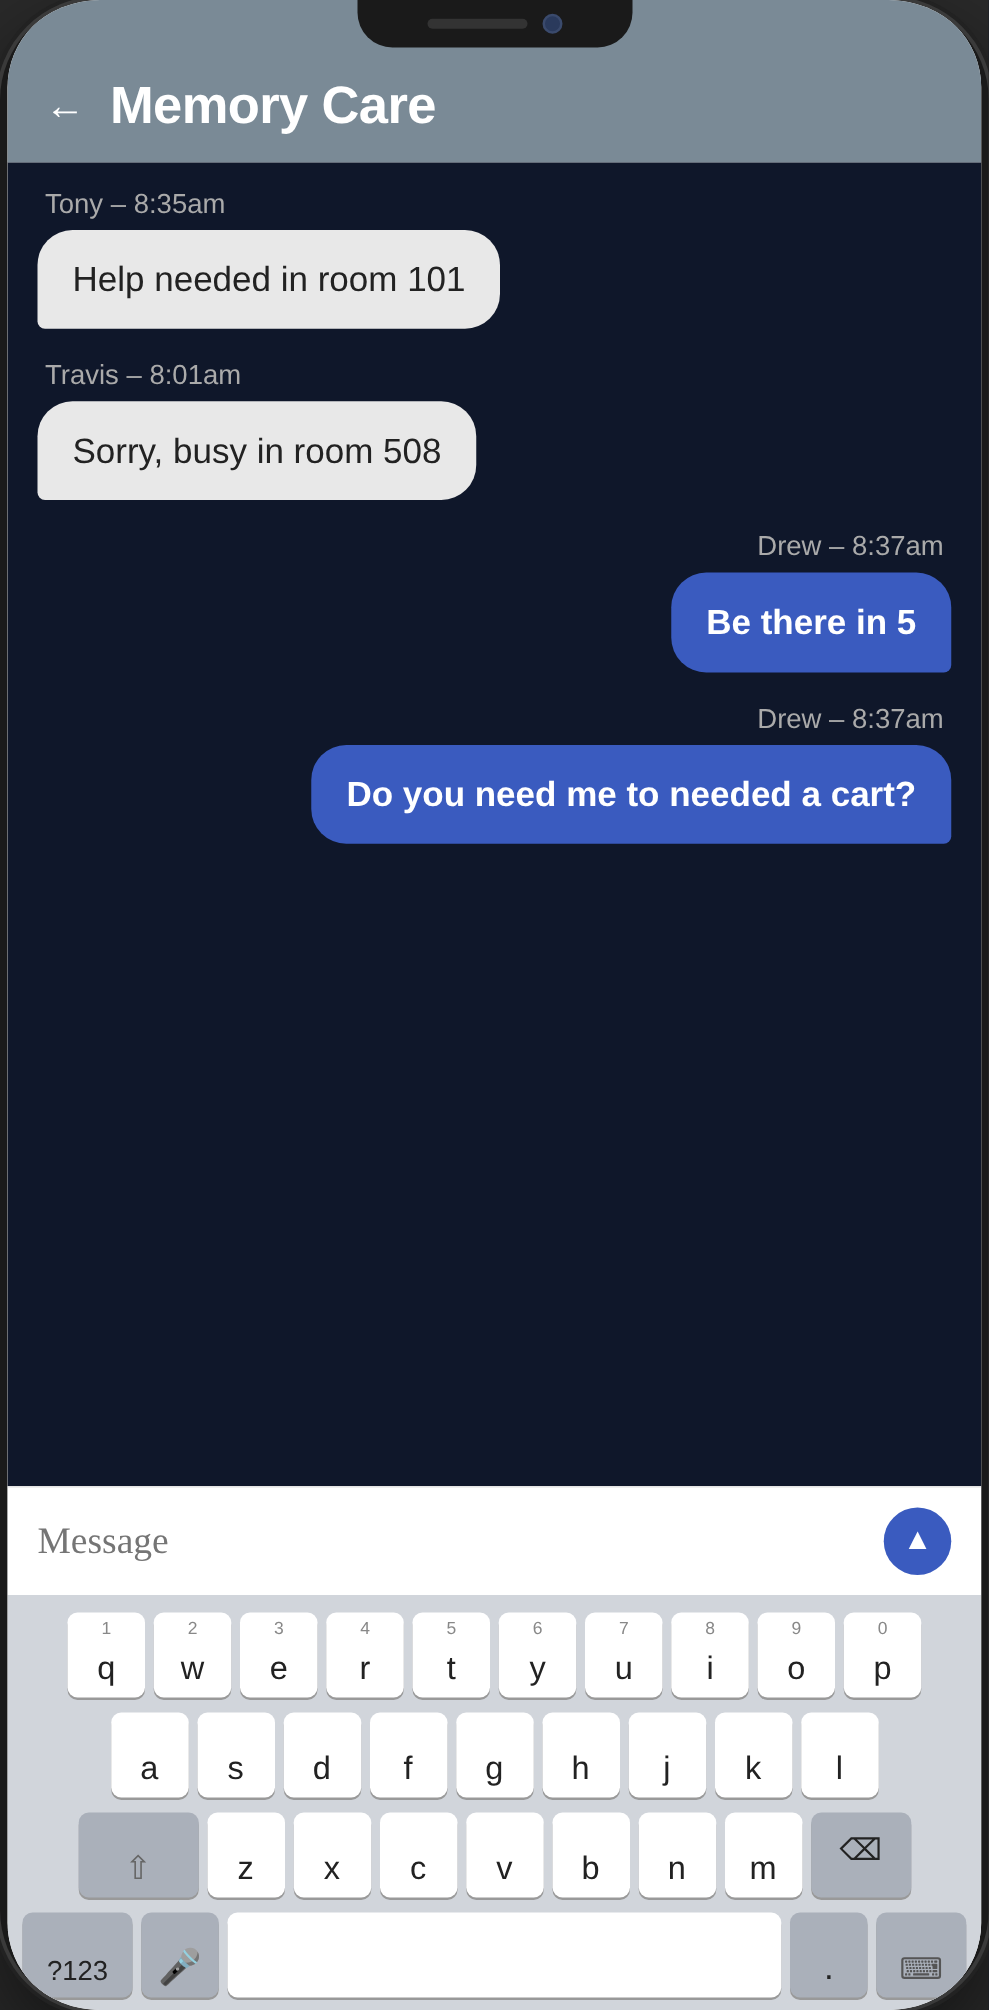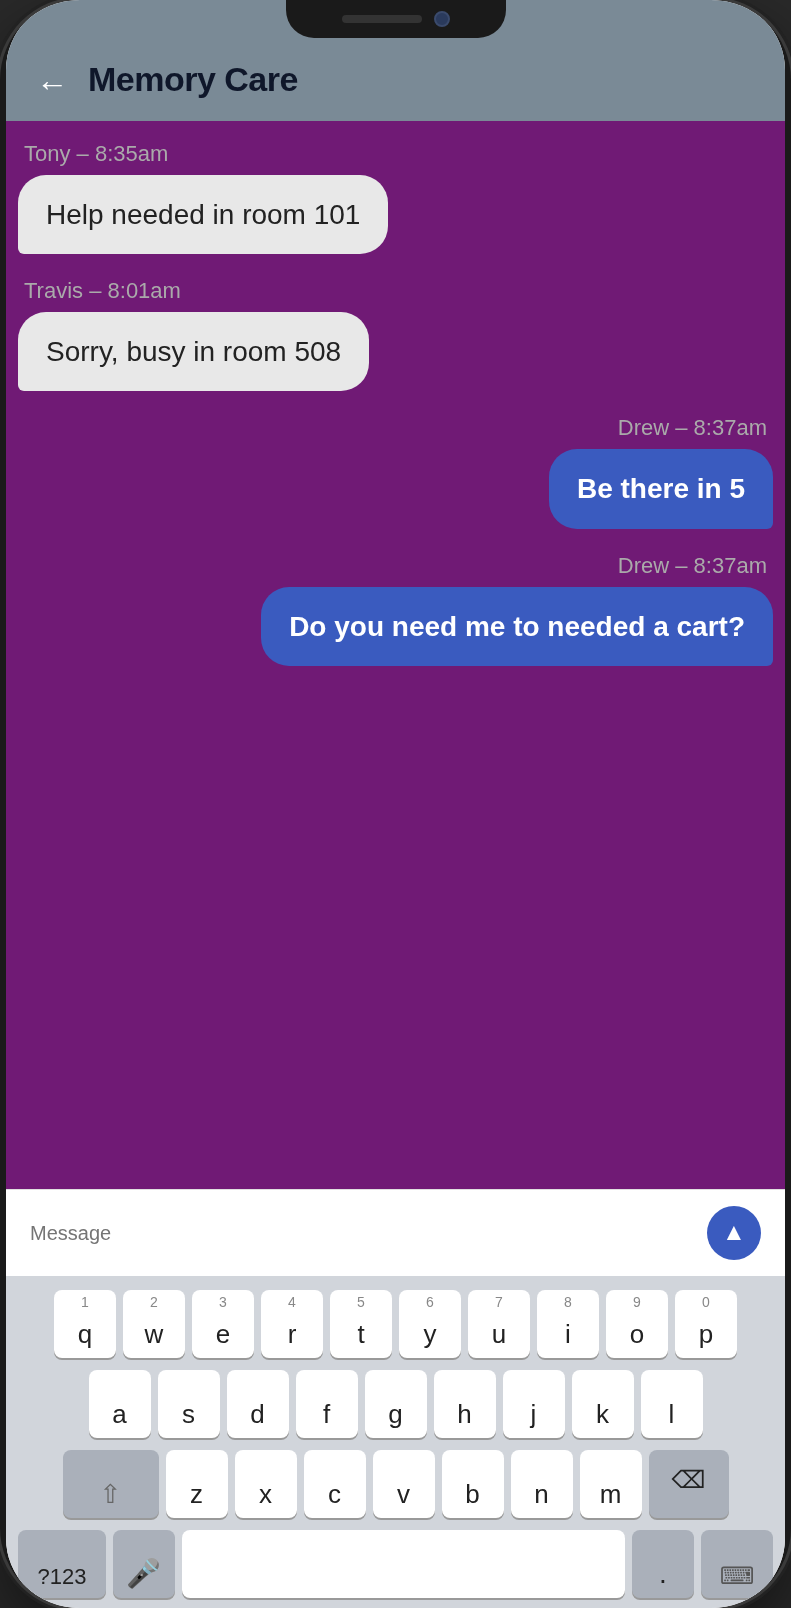--- a/index.html
+++ b/index.html
@@ -80,31 +80,31 @@
 
     .back-arrow {
       color: white;
       font-size: 32px;
       font-weight: 300;
       line-height: 1;
       cursor: pointer;
     }
 
     .header-title {
-      color: #0f172a;
-      font-size: 34px;
+      color: #ffffff;
+      font-size: 42px;
       font-weight: 600;
       letter-spacing: -0.5px;
     }
 
     
     .chat-area {
       flex: 1;
-      background: #701a75;
-      padding: 20px 12px;
+      background: #0f172a;
+      padding: 20px 24px;
       display: flex;
       flex-direction: column;
       gap: 24px;
       overflow-y: auto;
     }
 
     .message-group {
       display: flex;
       flex-direction: column;
     }
@@ -151,26 +151,27 @@
       border-top: 1px solid #e0e0e0;
       padding: 16px 24px;
       display: flex;
       align-items: center;
       gap: 16px;
       flex-shrink: 0;
     }
 
     .message-input {
       flex: 1;
-      font-size: 20px;
+      font-size: 30px;
       color: #a21caf;
       border: none;
       outline: none;
       background: transparent;
       padding: 8px 0;
+      font-family: Liberation Serif, serif;
     }
 
     .send-button {
       width: 54px;
       height: 54px;
       background: #3a5bbf;
       border-radius: 50%;
       display: flex;
       align-items: center;
       justify-content: center;

